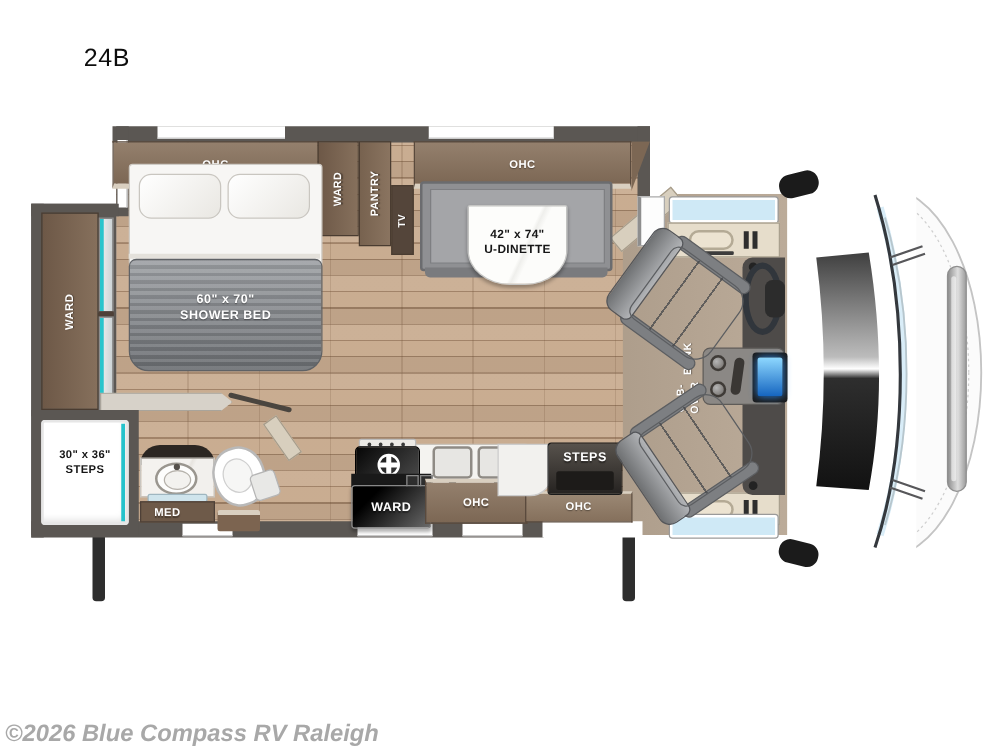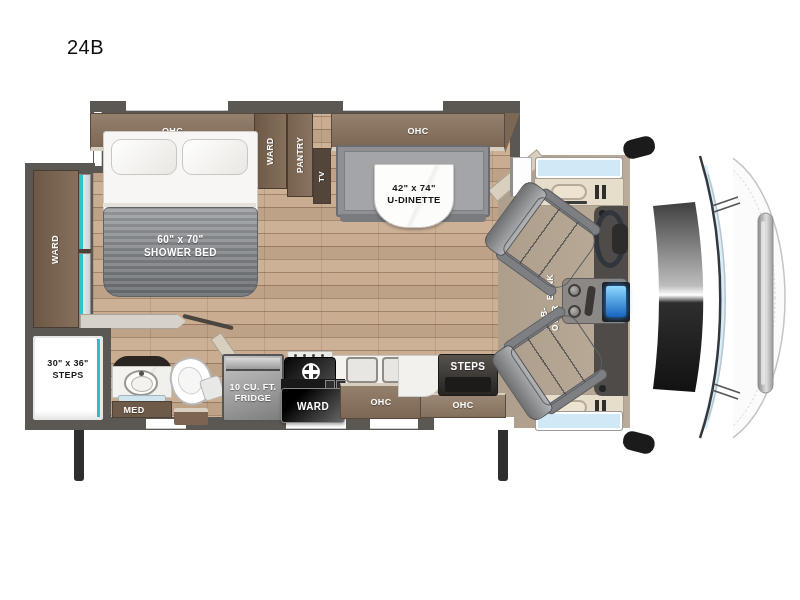--- a/index.html
+++ b/index.html
@@ -140,27 +140,20 @@
   <div class="lbl" style="left:112px;top:405px;width:44px;font-size:9px;">MED</div>
 
   <div class="abs" style="left:170px;top:352px;width:50px;height:54px;transform:rotate(-18deg);">
     <div class="abs" style="left:0;top:4px;width:38px;height:44px;background:#fff;border:2px solid #b9b9b9;border-radius:46%;"></div>
     <div class="abs" style="left:8px;top:13px;width:22px;height:26px;background:#f6f6f5;border:1px solid #cfcfcf;border-radius:50%;"></div>
     <div class="abs" style="left:28px;top:30px;width:19px;height:20px;background:#e8e8e6;border:1px solid #b5b5b5;border-radius:4px;"></div>
   </div>
   <div class="abs" style="left:174px;top:408px;width:34px;height:13px;background:#7c6450;border-top:4px solid #d9cfc0;border-radius:2px;"></div>
 
   <div class="abs" style="left:208px;top:344px;width:34px;height:11px;background:#d8cfbe;border:1px solid #a79c8a;transform:rotate(55deg);"></div>
-  <div class="abs" style="left:222px;top:354px;width:62px;height:68px;background:linear-gradient(160deg,#c6c6c6,#7d7d7d);border:2px solid #555;border-radius:3px;box-sizing:border-box;">
-    <div class="abs" style="left:2px;top:2px;width:54px;height:11px;background:linear-gradient(180deg,#d9d9d9,#9b9b9b);border-bottom:2px solid #4a4a4a;"></div>
-    <div class="lbl" style="left:0;right:0;top:26px;font-size:9px;">
-      <div>10 CU. FT.</div>
-      <div>FRIDGE</div>
-    </div>
-  </div>
 
   <div class="abs" style="left:332px;top:355px;width:108px;height:44px;background:#f4f3f0;border:1px solid #c9c4bc;border-radius:0 20px 20px 0;box-sizing:border-box;"></div>
   <div class="abs" style="left:346px;top:357px;width:32px;height:26px;background:#e7e6e3;border:2px solid #8f8b85;border-radius:4px;box-sizing:border-box;"></div>
   <div class="abs" style="left:382px;top:357px;width:32px;height:26px;background:#e7e6e3;border:2px solid #8f8b85;border-radius:4px;box-sizing:border-box;"></div>
   <div class="dot" style="left:359px;top:384px;width:6px;height:6px;"></div>
   <div class="dot" style="left:395px;top:384px;width:6px;height:6px;"></div>
 
   <div class="abs" style="left:287px;top:351px;width:46px;height:7px;background:#eceae6;border:1px solid #bbb;border-radius:2px;box-sizing:border-box;">
     <div class="dot" style="left:6px;top:2px;width:3px;height:3px;"></div>
     <div class="dot" style="left:15px;top:2px;width:3px;height:3px;"></div>
@@ -263,13 +256,14 @@
     <path d="M 89 38 C 114 120 114 222 89 300" stroke="#d9edf8" stroke-width="6" fill="none"></path>
     <path d="M 85 28 C 112 115 112 230 85 310" stroke="#34383d" stroke-width="2.5" fill="none"></path>
     <path d="M 93 46 C 116 125 116 218 93 292" stroke="#b7c6cd" stroke-width="1.5" fill="none"></path>
     <path d="M 38 78 L 80 74 C 91 140 91 205 80 264 L 38 261 C 46 200 46 140 38 78 Z" fill="url(#wsGrad)"></path>
     <path d="M 97 78 L 123 69 M 99 84 L 125 75" stroke="#57575a" stroke-width="1.8" fill="none"></path>
     <path d="M 97 262 L 123 271 M 99 256 L 125 265" stroke="#57575a" stroke-width="1.8" fill="none"></path>
     <rect x="8" y="10" width="32" height="19" rx="9" transform="rotate(-14 24 19)" fill="#1b1b1b"></rect>
     <rect x="8" y="305" width="32" height="19" rx="9" transform="rotate(14 24 314)" fill="#1b1b1b"></rect>
   </svg>
 
+  <div class="copyright">©2026 Blue Compass RV Raleigh</div>
 </div>
 
 </body></html>

